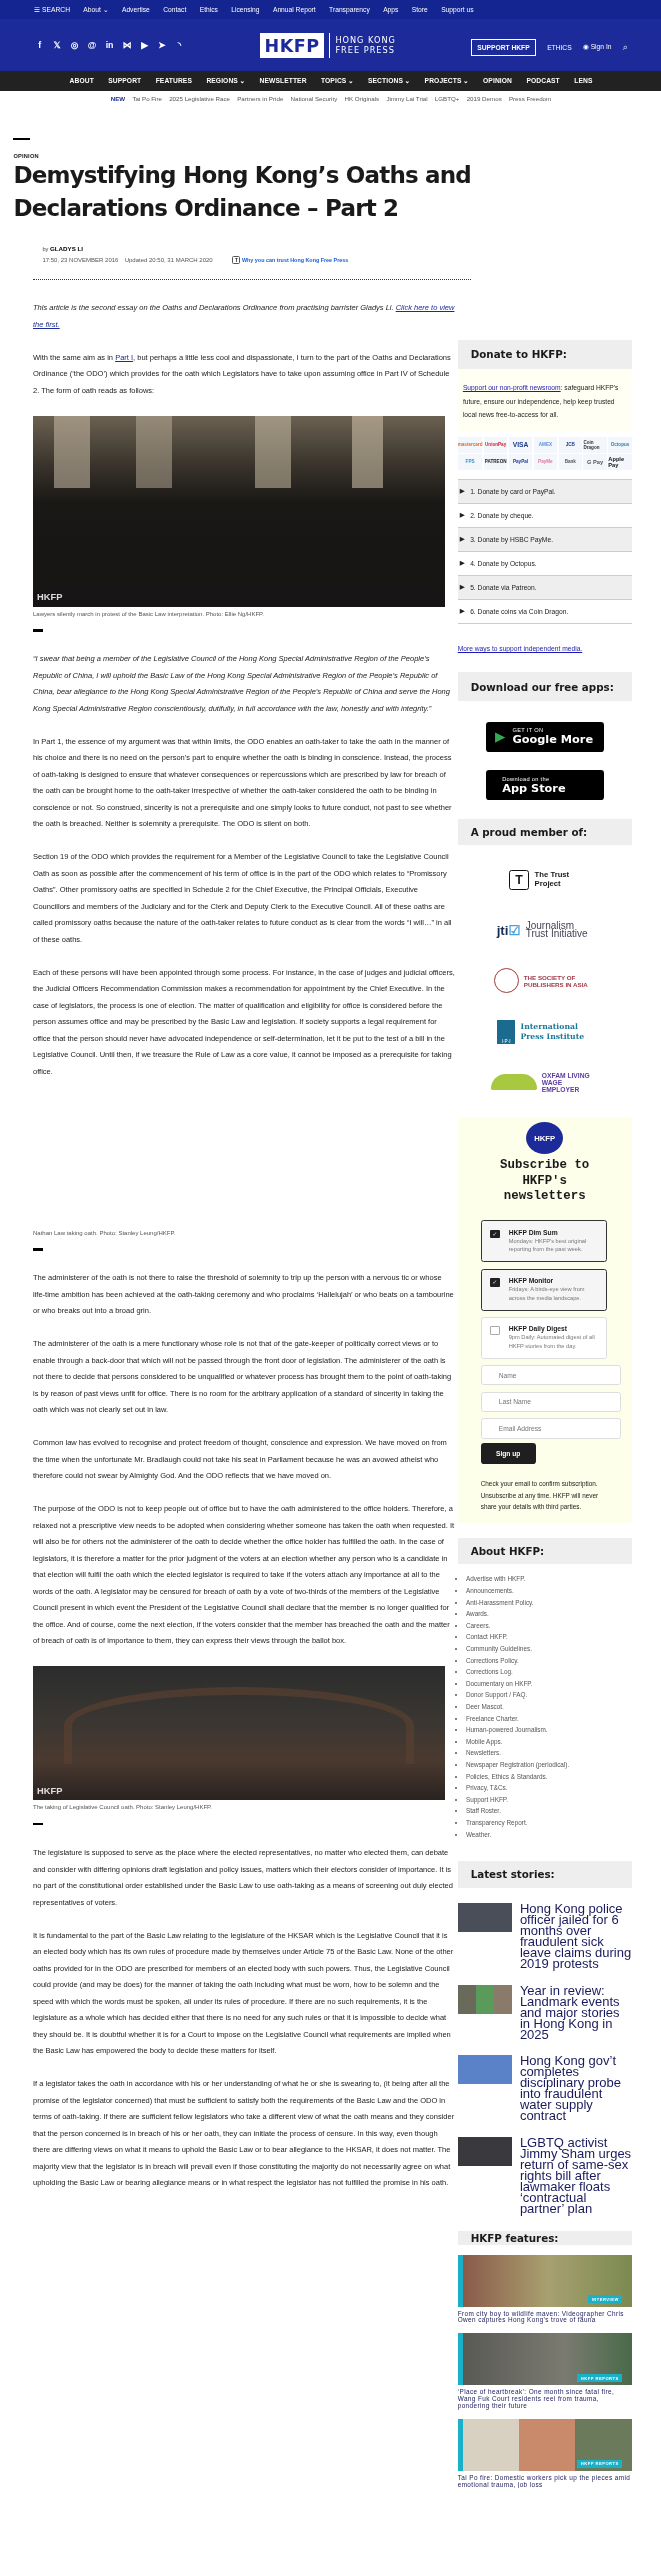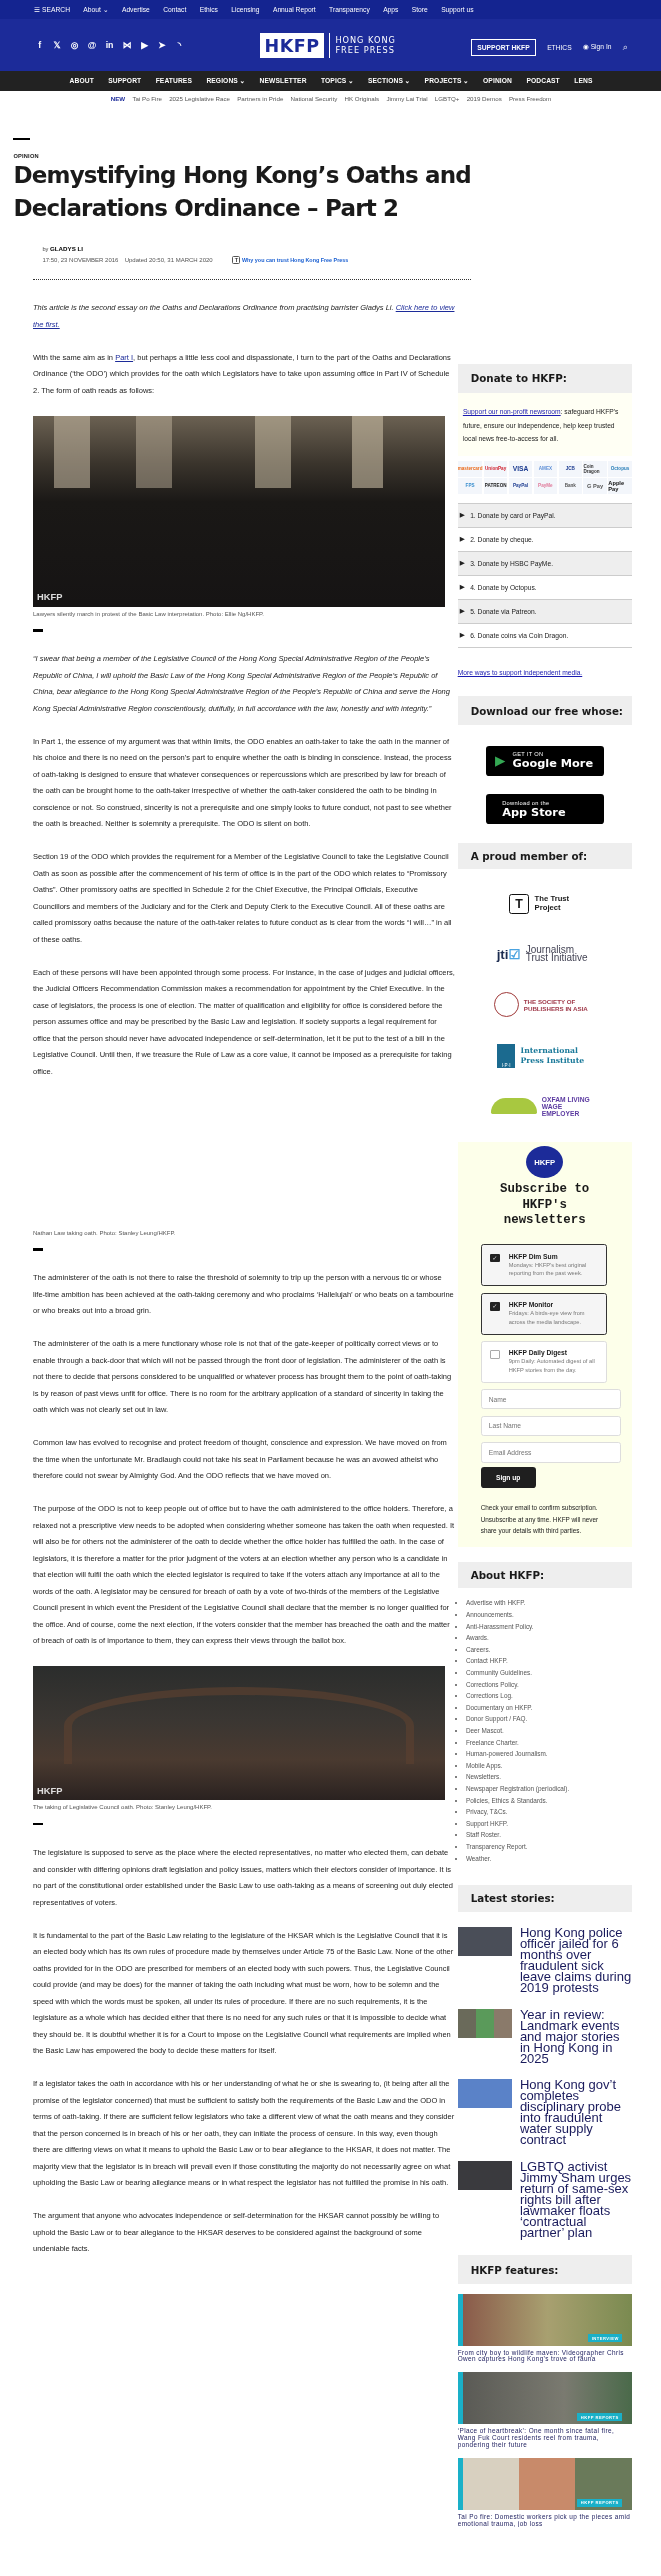--- a/index.html
+++ b/index.html
@@ -59,21 +59,21 @@
 .member .mtxt{font-weight:bold;font-size:7.7px;line-height:8.8px}
 .nl{background:#fdffea;margin-top:20.6px;padding:4.1px 0 10.3px 0;text-align:center}
 .nl .circ{width:37px;height:32px;border-radius:50%;background:#1c2b99;color:#fff;font-weight:bold;font-size:7.7px;display:flex;align-items:center;justify-content:center;margin:0 auto}
 .nl h3{font-size:12.4px;line-height:15.5px;font-family:Liberation Mono, monospace;margin-top:4.1px}
 .nlopt{width:126px;margin:6.2px 0 0 23px;border:0.5px solid #333;border-radius:2.6px;background:#f5f5f5;padding:7.2px 5.2px 7.2px 27px;position:relative;text-align:left}
 .nlopt.off{border-color:#ddd;background:#fff}
 .nlopt .cb{position:absolute;left:8.2px;top:8.2px;width:9.8px;height:8.8px;background:#222;color:#fff;font-size:5.7px;display:flex;align-items:center;justify-content:center;border-radius:1px}
 .nlopt.off .cb{background:#fff;border:0.5px solid #aaa}
 .nlopt .t{font-weight:bold;font-size:6.7px}
 .nlopt .d{font-size:5.7px;color:#777;line-height:8.8px;margin-top:1px}
-.nlin{width:140px;height:20.6px;margin:6.2px 0 0 23px;border:0.5px solid #ddd;border-radius:2.6px;background:#fff;padding-left:7px;font-size:6.7px;color:#777;display:block;font-family:"Liberation Sans",sans-serif}
+.nlin{width:140px;height:20.6px;margin:6.2px 0 0 23px;border:0.5px solid #ddd;border-radius:2.6px;background:#fff;padding-left:17px;font-size:6.7px;color:#777;display:block;font-family:"Liberation Sans",sans-serif}
 .signup{display:block;margin:4.1px 0 0 23px;width:55px;height:21px;background:#1f1f1f;color:#fff;font-weight:bold;font-size:6.7px;border:none;border-radius:3.1px}
 .nlnote{text-align:left;margin:14.4px 0 0 23px;font-size:6.4px;line-height:11.3px;width:134px}
 .about{margin-top:15.5px}
 .about ul{list-style:disc;padding-left:8.2px;margin-top:9.3px}
 .about li{font-size:6.4px;line-height:11.6px;color:#555}
 .latest{margin-top:20.6px}
 .story{display:flex;gap:8.2px;margin-top:15.5px}
 .story .th{width:54px;height:29px;flex-shrink:0}
 .story .tt{font-size:13px;line-height:11px;color:#1a1b5c}
 .feature{margin-top:9.3px}
@@ -228,25 +228,24 @@
           <div style="position:absolute;left:31px;top:20.6px;width:350px;height:77px;border-radius:50% 50% 0 0;border:8.2px solid #5a4030;border-bottom:none;opacity:.7"></div>
           <span class="wm">HKFP</span>
         </div>
         <figcaption>The taking of Legislative Council oath. Photo: Stanley Leung/HKFP.</figcaption>
       </figure>
       <div class="sep"></div>
 
       <p>The legislature is supposed to serve as the place where the elected representatives, no matter who elected them, can debate and consider with differing opinions draft legislation and policy issues, matters which their electors consider of importance.  It is no part of the constitutional order established under the Basic Law to use oath-taking as a means of screening out duly elected representatives of voters.</p>
       <p>It is fundamental to the part of the Basic Law relating to the legislature of the HKSAR which is the Legislative Council that it is an elected body which has its own rules of procedure made by themselves under Article 75 of the Basic Law.  None of the other oaths provided for in the ODO are prescribed for members of an elected body with such powers.  Thus, the Legislative Council could provide (and may be does) for the manner of taking the oath including what must be worn, how to be solemn and the speed with which the words must be spoken, all under its rules of procedure.  If there are no such requirements, it is the legislature as a whole which has decided either that there is no need for any such rules or that it is impossible to decide what they should be.  It is doubtful whether it is for a Court to impose on the Legislative Council what requirements are implied when the Basic Law has empowered the body to decide these matters for itself.</p>
       <p>If a legislator takes the oath in accordance with his or her understanding of what he or she is swearing to, (it being after all the promise of the legislator concerned) that must be sufficient to satisfy both the requirements of the Basic Law and the ODO in terms of oath-taking.  If there are sufficient fellow legislators who take a different view of what the oath means and they consider that the person concerned is in breach of his or her oath, they can initiate the process of censure.  In this way, even though there are differing views on what it means to uphold the Basic Law or to bear allegiance to the HKSAR, it does not matter.  The majority view that the legislator is in breach will prevail even if those constituting the majority do not necessarily agree on what upholding the Basic Law or bearing allegiance means or in what respect the legislator has not fulfilled the promise in his oath.</p>
-      <p>The argument that anyone who advocates independence or self-determination for the HKSAR cannot possibly be willing to uphold the Basic Law or to bear allegiance to the HKSAR deserves to be considered against the background of some undeniable facts.</p>
-    </div>
-  </div>
-
-  <div class="rail" style="margin-top:100px">
+    </div>
+  </div>
+
+  <div class="rail" style="margin-top:76px">
     <div class="rhead">Donate to HKFP:</div>
     <div class="donate-note"><a>Support our non-profit newsroom</a><span>: safeguard HKFP's future, ensure our independence, help keep trusted local news free-to-access for all.</span></div>
     <div class="paygrid">
       <span style="color:#eb6a1a">mastercard</span>
       <span style="color:#d0202e">UnionPay</span>
       <span style="font-size:6.7px">VISA</span>
       <span style="color:#5e8fd6">AMEX</span>
       <span>JCB</span>
       <span style="color:#333">Coin Dragon</span>
       <span style="color:#2a7fb8">Octopus</span>
@@ -279,21 +278,21 @@
           <span>▶</span>
           <span>5. Donate via Patreon.</span>
         </div>
       <div class="row">
           <span>▶</span>
           <span>6. Donate coins via Coin Dragon.</span>
         </div>
     </div>
     <a class="more">More ways to support independent media.</a>
 
-    <div class="rhead">Download our free whose:</div>
+    <div class="rhead">Download our free apps:</div>
     <div class="appbtn">
       <span style="font-size:13.4px;color:#34a853">▶</span>
       <div>
           <div class="sm">GET IT ON</div>
           <div class="lg">Google More</div>
         </div>
     </div>
     <div class="appbtn" style="margin-top:18.5px">
       <span style="font-size:14.4px"></span>
       <div>
@@ -392,21 +391,21 @@
           <div class="th" style="background:#5a82c8"></div>
           <div class="tt">Hong Kong gov’t completes disciplinary probe into fraudulent water supply contract</div>
         </div>
       <div class="story">
           <div class="th" style="background:#3a3a3e"></div>
           <div class="tt">LGBTQ activist Jimmy Sham urges return of same-sex rights bill after lawmaker floats ‘contractual partner’ plan</div>
         </div>
     </div>
 
     <div style="margin-top:17.5px">
-      <div class="rhead" style="height:29px">HKFP features:</div>
+      <div class="rhead" style="height:14px">HKFP features:</div>
       <div class="feature">
         <div class="img" style="background:linear-gradient(90deg,#8a5a4a 0%,#a8a070 50%,#7a8a50 100%)">
             <span class="tag">INTERVIEW</span>
           </div>
         <div class="ft">From city boy to wildlife maven: Videographer Chris Owen captures Hong Kong’s trove of fauna</div>
       </div>
       <div class="feature">
         <div class="img" style="background:linear-gradient(90deg,#5a5a55 0%,#7a7a70 60%,#4a6a4a 100%)">
             <span class="tag">HKFP REPORTS</span>
           </div>

